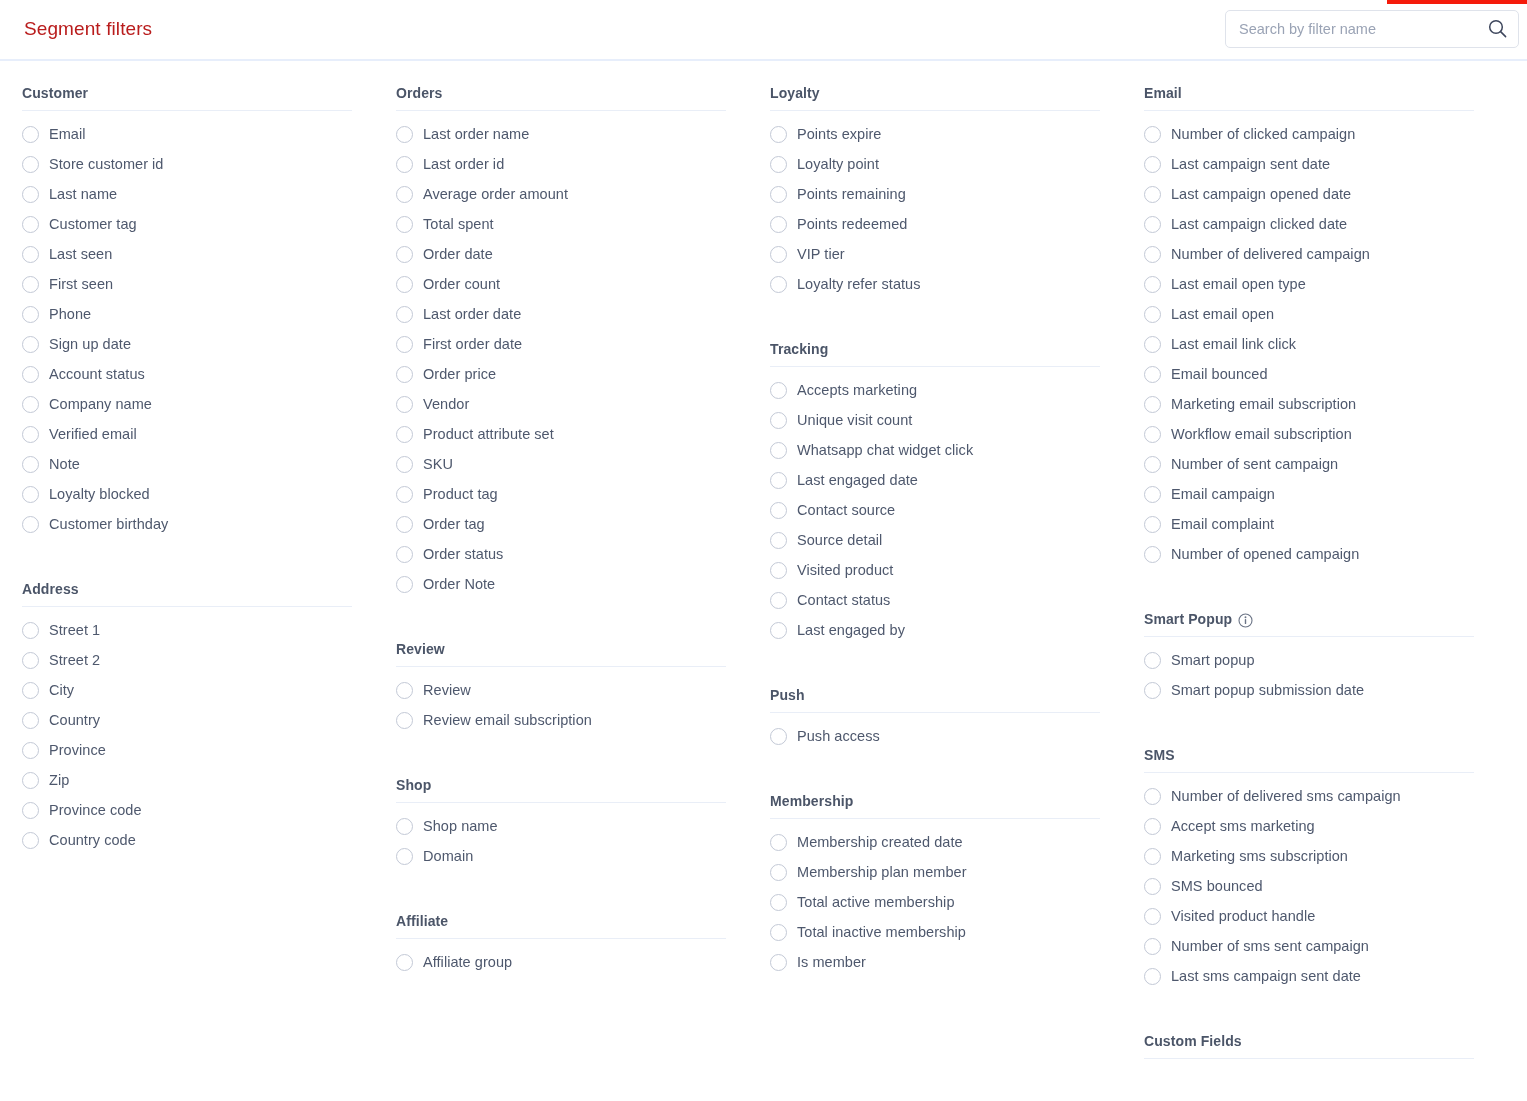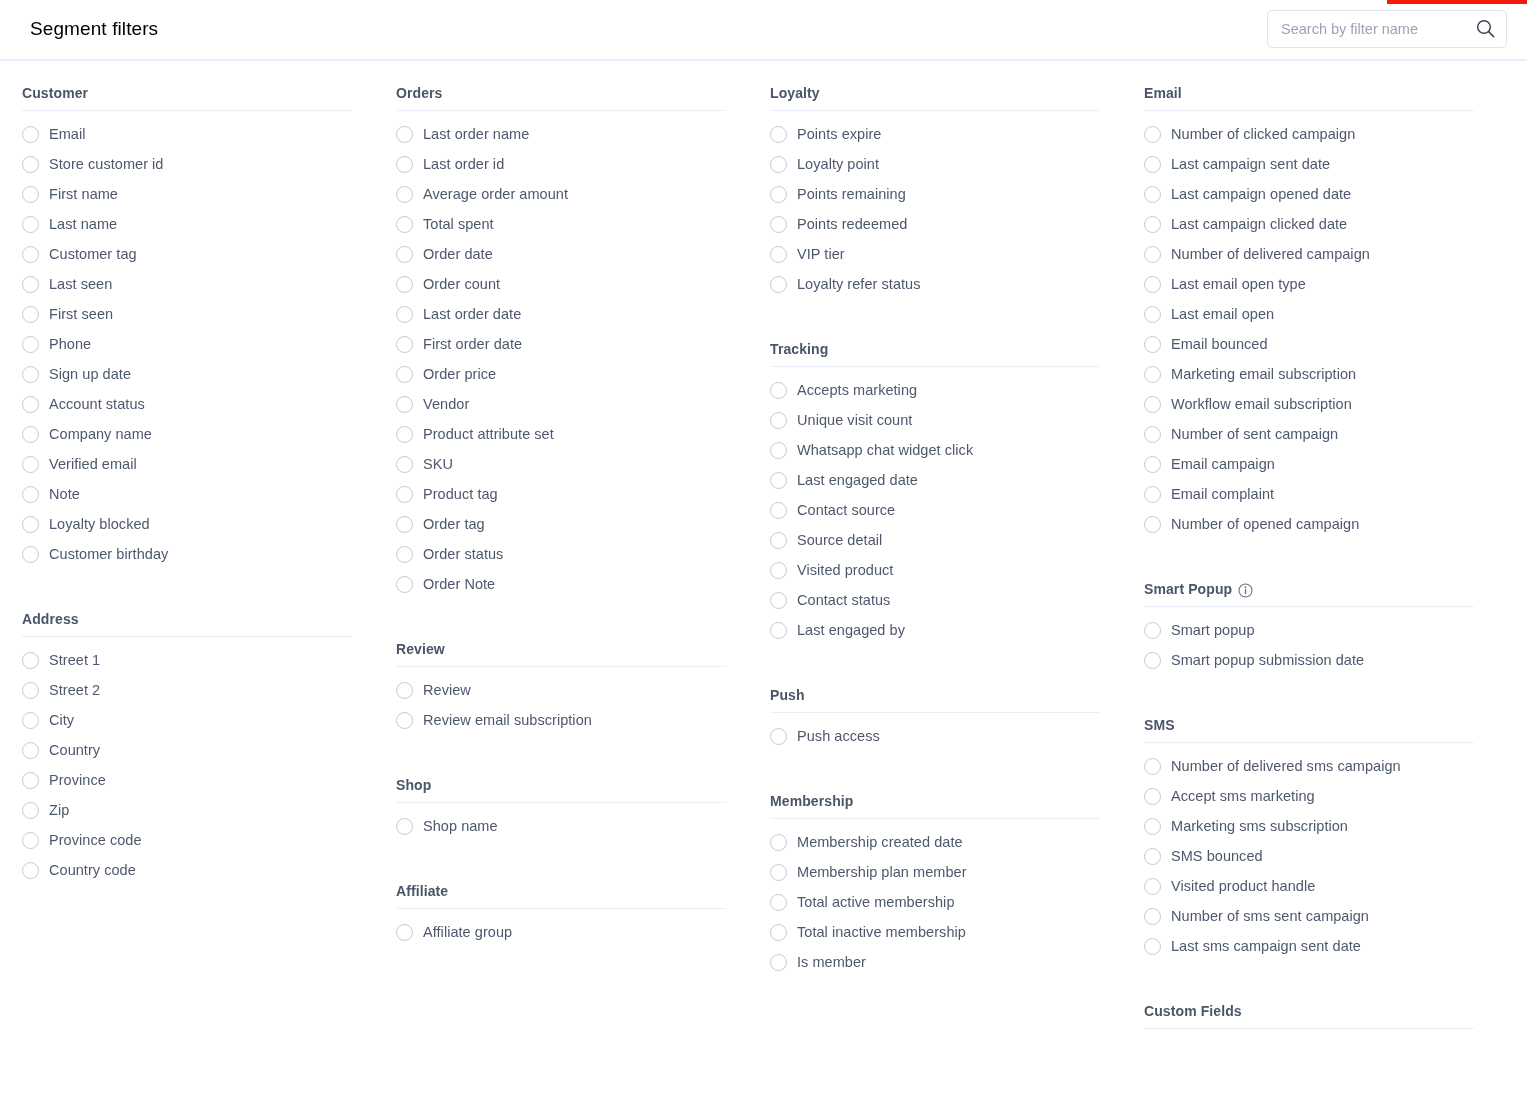--- a/index.html
+++ b/index.html
@@ -26,33 +26,33 @@
   
   #app-header {
     position: relative;
     height: 61px;
     background: #ffffff;
     border-bottom: 2px solid #e7eefb;
   }
 
   #page-title {
     position: absolute;
-    left: 30px;
+    left: 24px;
     top: 18px;
     font-size: 19px;
     font-weight: 400;
-    color: #000000;
+    color: #b91c1c;
     letter-spacing: 0.1px;
   }
 
   #search-wrapper {
     position: absolute;
-    right: 20px;
+    right: 8px;
     top: 10px;
-    width: 240px;
+    width: 294px;
     height: 38px;
   }
 
   #search-input {
     width: 100%;
     height: 100%;
     border: 1px solid #dfe3eb;
     border-radius: 5px;
     background: #ffffff;
     padding: 0 38px 0 13px;
@@ -169,24 +169,20 @@
         <div class="option-row">
           <span class="radio-circle"></span>
           <span class="option-label">Email</span>
         </div>
         <div class="option-row">
           <span class="radio-circle"></span>
           <span class="option-label">Store customer id</span>
         </div>
         <div class="option-row">
           <span class="radio-circle"></span>
-          <span class="option-label">First name</span>
-        </div>
-        <div class="option-row">
-          <span class="radio-circle"></span>
           <span class="option-label">Last name</span>
         </div>
         <div class="option-row">
           <span class="radio-circle"></span>
           <span class="option-label">Customer tag</span>
         </div>
         <div class="option-row">
           <span class="radio-circle"></span>
           <span class="option-label">Last seen</span>
         </div>
@@ -353,20 +349,24 @@
       </div>
       <div class="filter-group">
         <div class="group-title">
           <span>Shop</span>
         </div>
         <div class="group-rule"></div>
         <div class="option-row">
           <span class="radio-circle"></span>
           <span class="option-label">Shop name</span>
         </div>
+        <div class="option-row">
+          <span class="radio-circle"></span>
+          <span class="option-label">Domain</span>
+        </div>
       </div>
       <div class="filter-group">
         <div class="group-title">
           <span>Affiliate</span>
         </div>
         <div class="group-rule"></div>
         <div class="option-row">
           <span class="radio-circle"></span>
           <span class="option-label">Affiliate group</span>
         </div>
@@ -508,20 +508,24 @@
           <span class="radio-circle"></span>
           <span class="option-label">Number of delivered campaign</span>
         </div>
         <div class="option-row">
           <span class="radio-circle"></span>
           <span class="option-label">Last email open type</span>
         </div>
         <div class="option-row">
           <span class="radio-circle"></span>
           <span class="option-label">Last email open</span>
+        </div>
+        <div class="option-row">
+          <span class="radio-circle"></span>
+          <span class="option-label">Last email link click</span>
         </div>
         <div class="option-row">
           <span class="radio-circle"></span>
           <span class="option-label">Email bounced</span>
         </div>
         <div class="option-row">
           <span class="radio-circle"></span>
           <span class="option-label">Marketing email subscription</span>
         </div>
         <div class="option-row">

